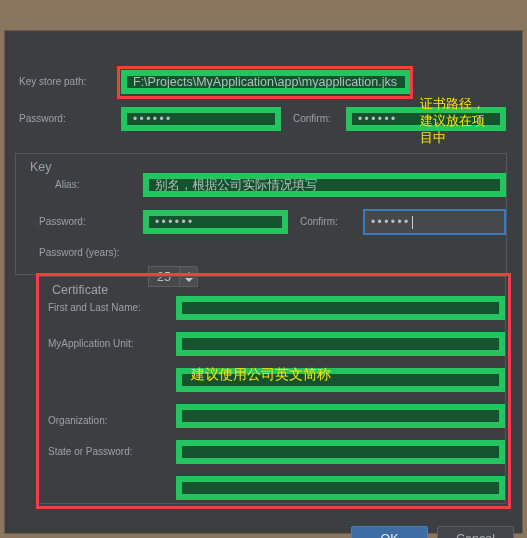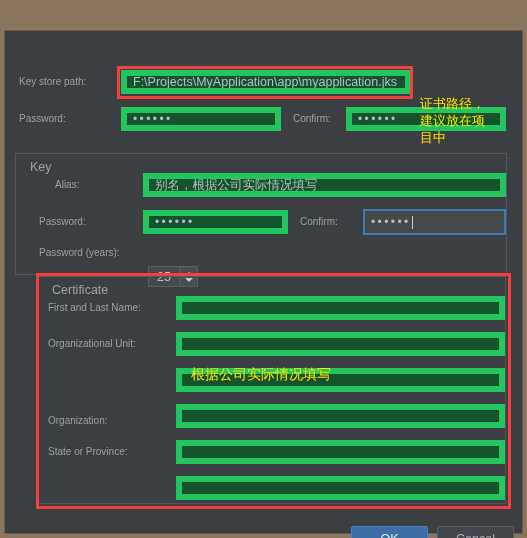--- a/index.html
+++ b/index.html
@@ -255,35 +255,35 @@
 
     <div class="group" style="left:32px; top:245px; width:469px; height:228px;">
       <div class="group-title">Certificate</div>
     </div>
 
     <div class="lbl row" style="left:43px; top:271px;">First and Last Name:</div>
     <div class="field" style="position:absolute; left:171px; top:265px; width:329px; height:24px;">
       <span></span>
     </div>
 
-    <div class="lbl row" style="left:43px; top:307px;">Organizational Unit:</div>
+    <div class="lbl row" style="left:43px; top:307px;">MyApplication Unit:</div>
     <div class="field" style="position:absolute; left:171px; top:301px; width:329px; height:24px;">
       <span></span>
     </div>
 
     <div class="lbl row" style="left:43px; top:343px;margin-top:41px;">Organization:</div>
     <div class="field" style="position:absolute; left:171px; top:337px; width:329px; height:24px;">
       <span></span>
     </div>
 
     <div class="field" style="position:absolute; left:171px; top:373px; width:329px; height:24px;">
       <span></span>
     </div>
 
-    <div class="lbl row" style="left:43px; top:415px;">State or Province:</div>
+    <div class="lbl row" style="left:43px; top:415px;">State or Password:</div>
     <div class="field" style="position:absolute; left:171px; top:409px; width:329px; height:24px;">
       <span></span>
     </div>
 
     <div class="field" style="position:absolute; left:171px; top:445px; width:329px; height:24px;">
       <span></span>
     </div>
 
     <div class="btn" id="ok-btn">
       <span>OK</span>
@@ -291,16 +291,16 @@
     <div class="btn" id="cancel-btn">
       <span>Cancel</span>
     </div>
 
     <div class="annot-box" style="left:112px; top:35px; width:296px; height:33px;"></div>
     <div class="annot-box" style="left:31px; top:242px; width:475px; height:236px;"></div>
 
     <div class="annot-text" style="left:415px; top:35px; width:100px;">证书路径，
 建议放在项
 目中</div>
-    <div class="annot-text" style="left:186px; top:306px; font-size:14px;">根据公司实际情况填写</div>
+    <div class="annot-text" style="left:186px; top:306px; font-size:14px;">建议使用公司英文简称</div>
 
   </div>
 </div>
 
 </body></html>

